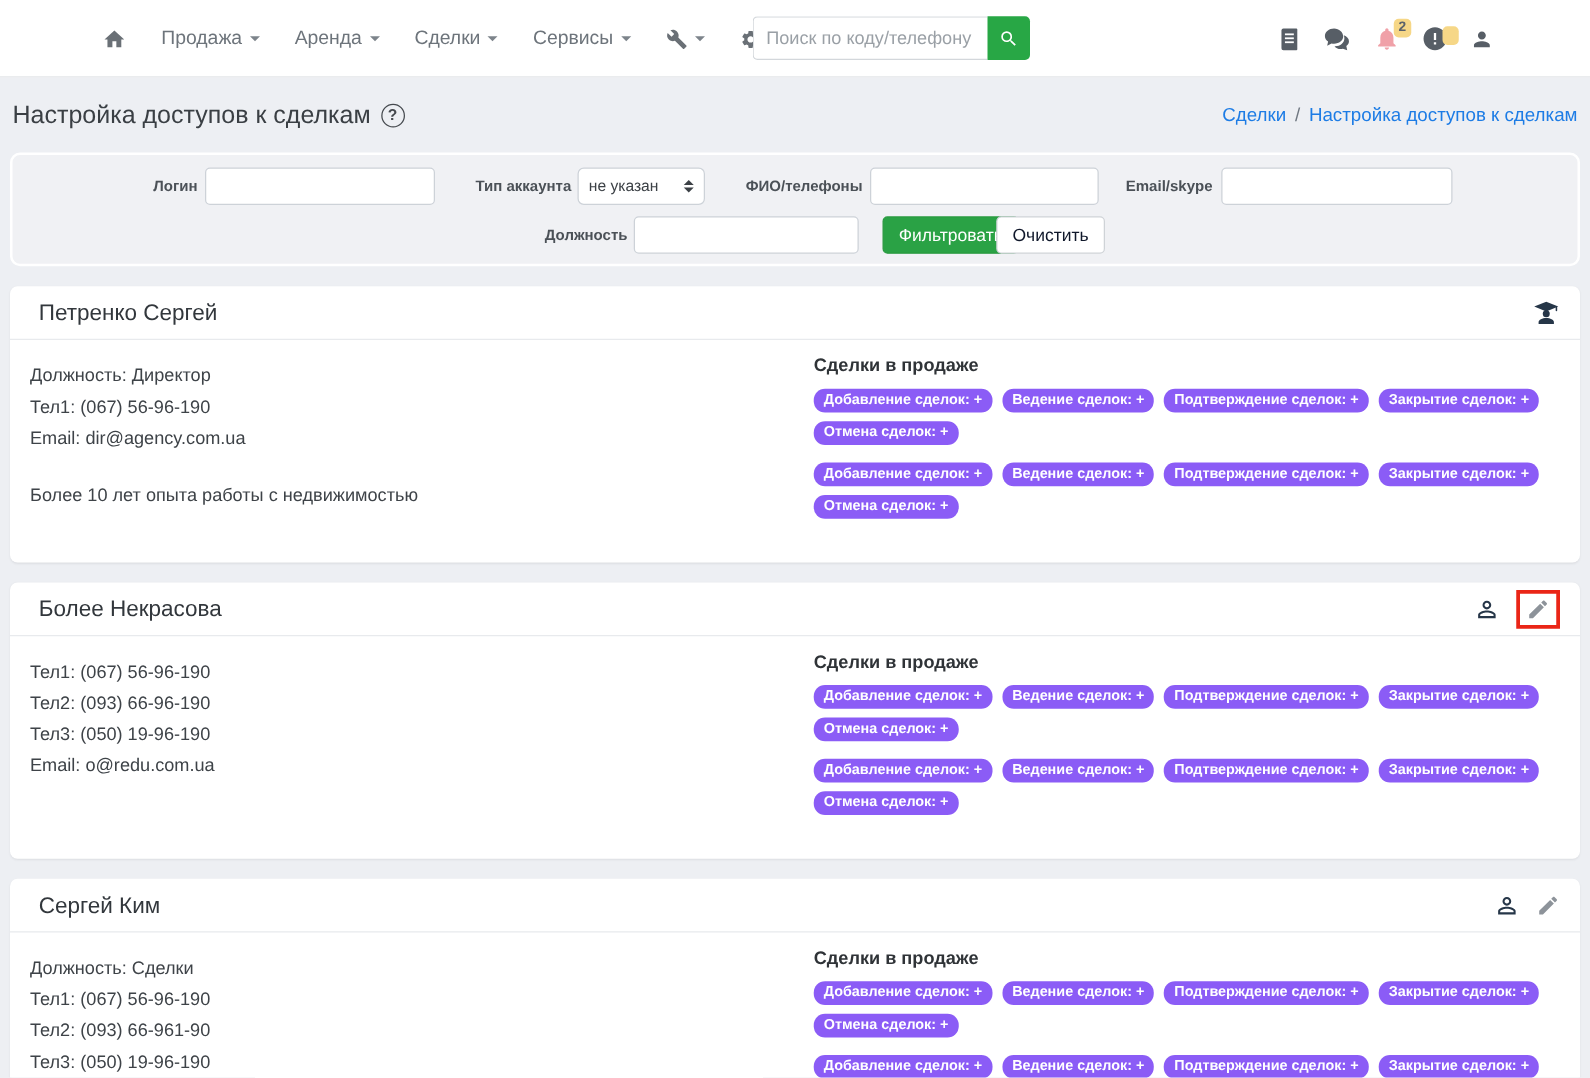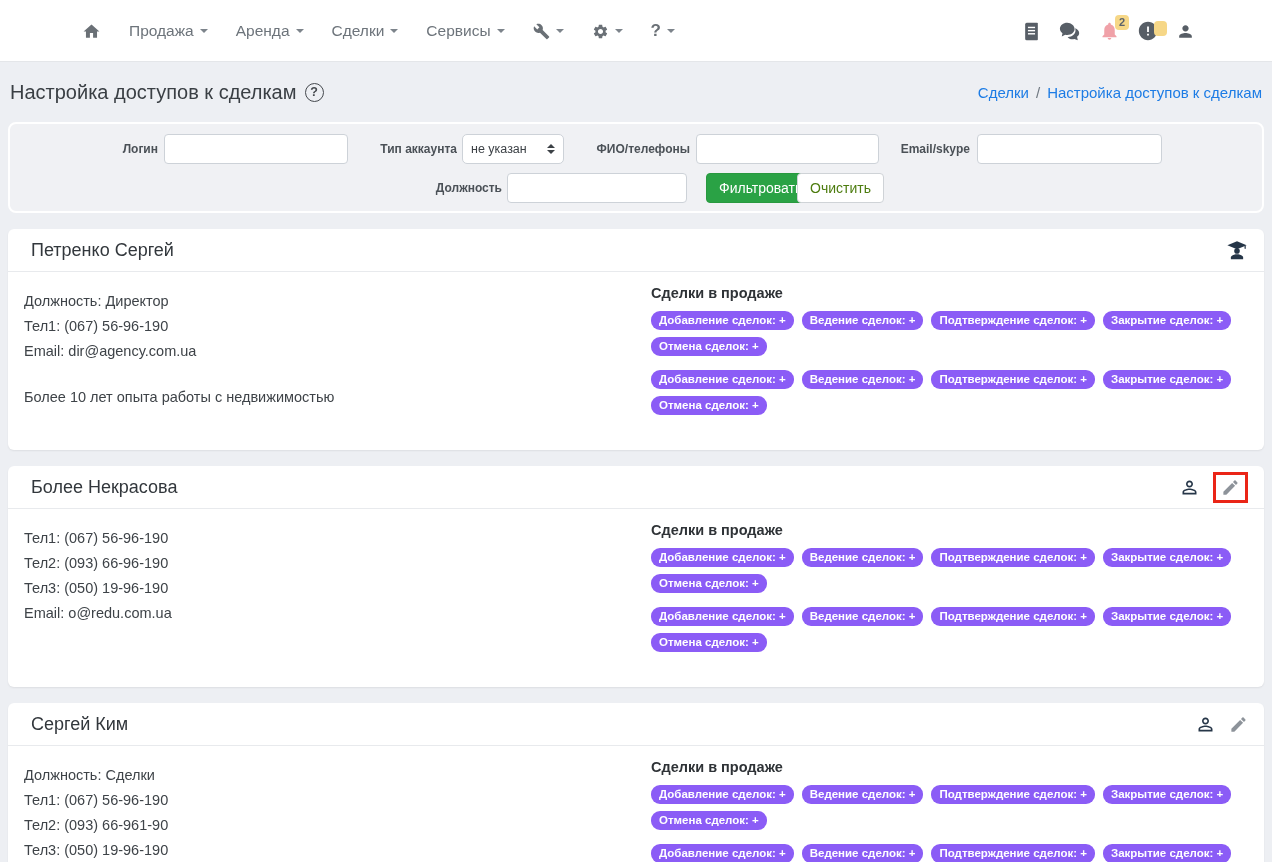--- a/index.html
+++ b/index.html
@@ -49,21 +49,21 @@
     padding:0 8px; font-size:14px; color:#444; outline:none; font-family:"Liberation Sans", sans-serif; }
   .f-select { position:absolute; height:30px; border:1px solid #cdd2d8; border-radius:5px; background:#fff;
     display:flex; align-items:center; padding:0 8px; font-size:12.5px; color:#3c4146; cursor:pointer; }
   .updown { margin-left:auto; display:flex; flex-direction:column; gap:2px; }
   .updown i { width:0; height:0; border-left:4px solid transparent; border-right:4px solid transparent; }
   .updown .up { border-bottom:4px solid #3c4146; }
   .updown .dn { border-top:4px solid #3c4146; }
   .btn { position:absolute; height:30px; border-radius:4px; font-size:14px; padding:0 12px; cursor:pointer;
     font-family:"Liberation Sans", sans-serif; }
   .btn-green { background:#2aa245; border:1px solid #28993f; color:#fff; }
-  .btn-plain { background:#fff; border:1px solid #cfd3d7; color:#4d7c0f;text-align:right; }
+  .btn-plain { background:#fff; border:1px solid #cfd3d7; color:#0f172a;text-align:right; }
 
   
   .card { margin:8px 8px 11px; background:#fff; border-radius:6px; box-shadow:0 1px 2px rgba(0,0,0,.07); }
   .card-head { height:43px; display:flex; align-items:center; padding:0 16px 0 23px;
     border-bottom:1px solid #e8eaed;margin-top:16px; }
   .card-name { font-size:18px; color:#32373c; }
   .head-icons { margin-left:auto; display:flex; align-items:center; gap:13px; }
   .hi { cursor:pointer; }
   .hi.navy { color:#263648; }
   .hi.gray { color:#8d939a; }
@@ -117,20 +117,28 @@
           <path d="M19.14 12.94c.04-.3.06-.61.06-.94 0-.32-.02-.64-.07-.94l2.03-1.58c.18-.14.23-.41.12-.61l-1.92-3.32c-.12-.22-.37-.29-.59-.22l-2.39.96c-.5-.38-1.03-.7-1.62-.94l-.36-2.54c-.04-.24-.24-.41-.48-.41h-3.84c-.24 0-.43.17-.47.41l-.36 2.54c-.59.24-1.13.57-1.62.94l-2.39-.96c-.22-.08-.47 0-.59.22L2.74 8.87c-.12.21-.08.47.12.61l2.03 1.58c-.05.3-.09.63-.09.94s.02.64.07.94l-2.03 1.58c-.18.14-.23.41-.12.61l1.92 3.32c.12.22.37.29.59.22l2.39-.96c.5.38 1.03.7 1.62.94l.36 2.54c.05.24.24.41.48.41h3.84c.24 0 .44-.17.47-.41l.36-2.54c.59-.24 1.13-.56 1.62-.94l2.39.96c.22.08.47 0 .59-.22l1.92-3.32c.12-.22.07-.47-.12-.61l-2.01-1.58zM12 15.6c-1.98 0-3.6-1.62-3.6-3.6s1.62-3.6 3.6-3.6 3.6 1.62 3.6 3.6-1.62 3.6-3.6 3.6z"></path>
         </svg>
         <i class="caret"></i>
     </span>
     <span class="nav-item">
       <span class="help-q">?</span>
         <i class="caret"></i>
     </span>
   </div>
 
+  <div class="searchbox">
+    <input type="text" placeholder="Поиск по коду/телефону" style="">
+    <button class="search-btn icon">
+      <svg width="16" height="16" viewBox="0 0 24 24">
+          <path d="M15.5 14h-.79l-.28-.27A6.47 6.47 0 0 0 16 9.5 6.5 6.5 0 1 0 9.5 16c1.61 0 3.09-.59 4.23-1.57l.27.28v.79l5 4.99L20.49 19l-4.99-5zm-6 0C7.01 14 5 11.99 5 9.5S7.01 5 9.5 5 14 7.01 14 9.5 11.99 14 9.5 14z"></path>
+        </svg>
+    </button>
+  </div>
 
   <div class="nav-right">
     <span class="nr-icon icon">
       <svg width="19" height="21" viewBox="0 0 24 26">
           <path d="M6 2h13a1 1 0 0 1 1 1v20a1 1 0 0 1-1 1H6a2 2 0 0 1-2-2V4a2 2 0 0 1 2-2z"></path>
           <rect x="7.5" y="7" width="9" height="1.8" fill="#fff"></rect>
           <rect x="7.5" y="11" width="9" height="1.8" fill="#fff"></rect>
           <rect x="7.5" y="15" width="9" height="1.8" fill="#fff"></rect>
         </svg>
     </span>

